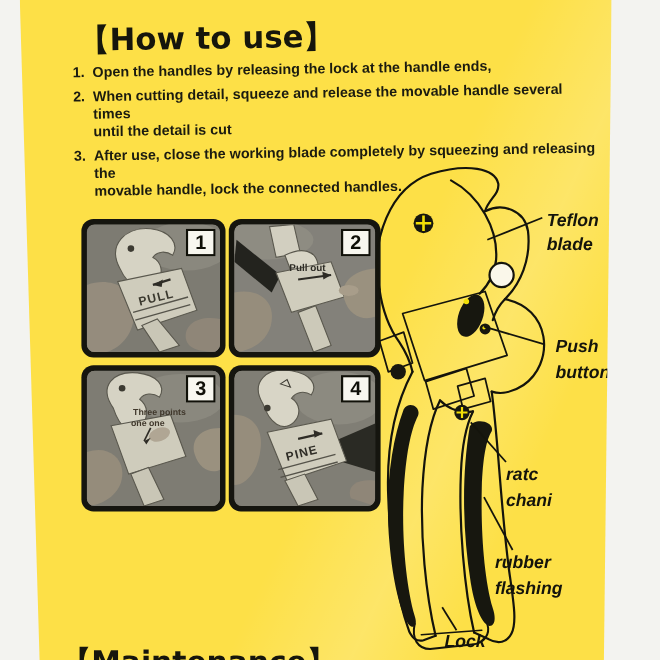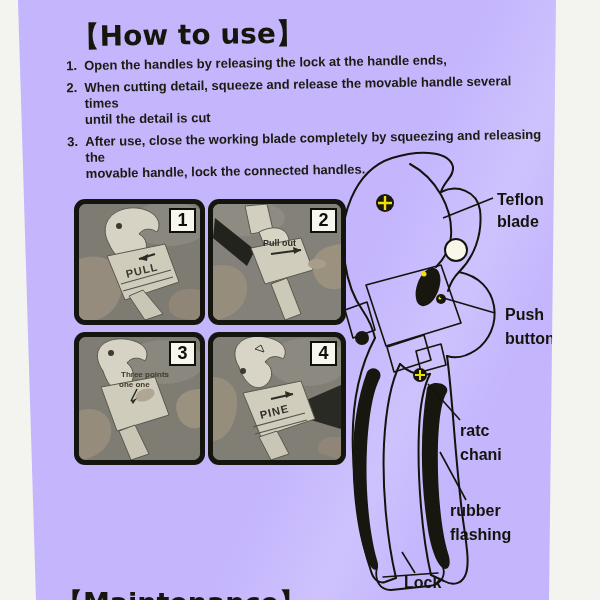--- a/index.html
+++ b/index.html
@@ -1,33 +1,33 @@
 <!DOCTYPE html>
 <html><head>
 <meta charset="utf-8">
 <style>
   html,body{margin:0;padding:0;width:600px;height:600px;overflow:hidden;
     background:#f3f3f0;font-family:"Liberation Sans",sans-serif;}
-  .page{position:absolute;inset:0;background:#c4b5fd;
+  .page{position:absolute;inset:0;background:#fde047;
     clip-path:polygon(18px 0%, 556px 0%, 549px 100%, 36px 100%);}
   .sheen{position:absolute;inset:0;pointer-events:none;
     background:linear-gradient(115deg, rgba(255,255,255,0) 55%, rgba(255,255,255,.18) 68%, rgba(255,255,255,0) 78%);}
   .tilt{position:absolute;inset:0;transform:rotate(-0.9deg);transform-origin:80px 60px;}
   .title{position:absolute;left:72px;top:18px;font-size:28px;font-weight:bold;color:#16160c;
     font-family:"DejaVu Sans","Liberation Sans",sans-serif;letter-spacing:0px;}
   .instructions{position:absolute;left:66px;top:58px;width:482px;color:#1b1b10;}
   .instr{display:flex;margin-bottom:6px;font-size:13px;font-weight:bold;line-height:16px;}
   .instr .num{width:18px;flex:0 0 18px;}
   .frame{position:absolute;background:#15150f;border-radius:11px;padding:5px;box-sizing:border-box;}
   .photo{position:relative;width:100%;height:100%;border-radius:7px;overflow:hidden;background:#7d7b72;}
   .photo svg{position:absolute;inset:0;}
   .badge{position:absolute;top:4px;right:4px;width:27px;height:25px;background:#f8f7ef;
     border:2px solid #101008;box-sizing:border-box;text-align:center;
     font-size:18px;font-weight:bold;line-height:21px;color:#101008;}
-  .diagram{position:absolute;left:330px;top:148px;width:230px;height:452px;}
+  .diagram{position:absolute;left:330px;top:148px;width:230px;height:452px;font-style:italic;}
   .footer-heading{position:absolute;left:56px;top:589px;font-size:27px;line-height:27px;
     font-weight:bold;color:#16160c;font-family:"DejaVu Sans","Liberation Sans",sans-serif;white-space:nowrap;}
   svg text{font-family:"Liberation Sans",sans-serif;}
 </style>
 </head>
 <body>
 
 <div class="page">
   <div class="sheen"></div>
 

